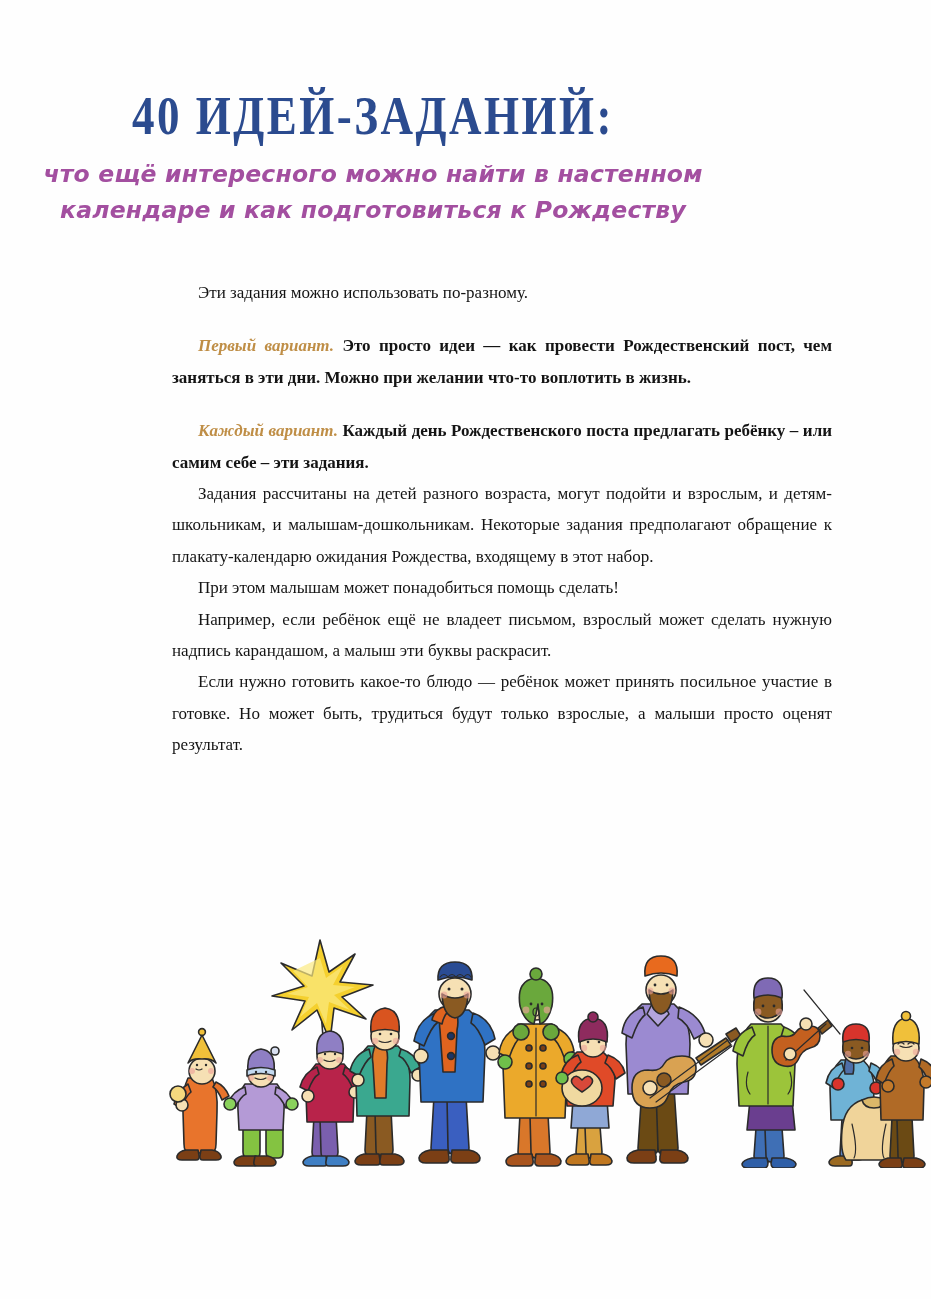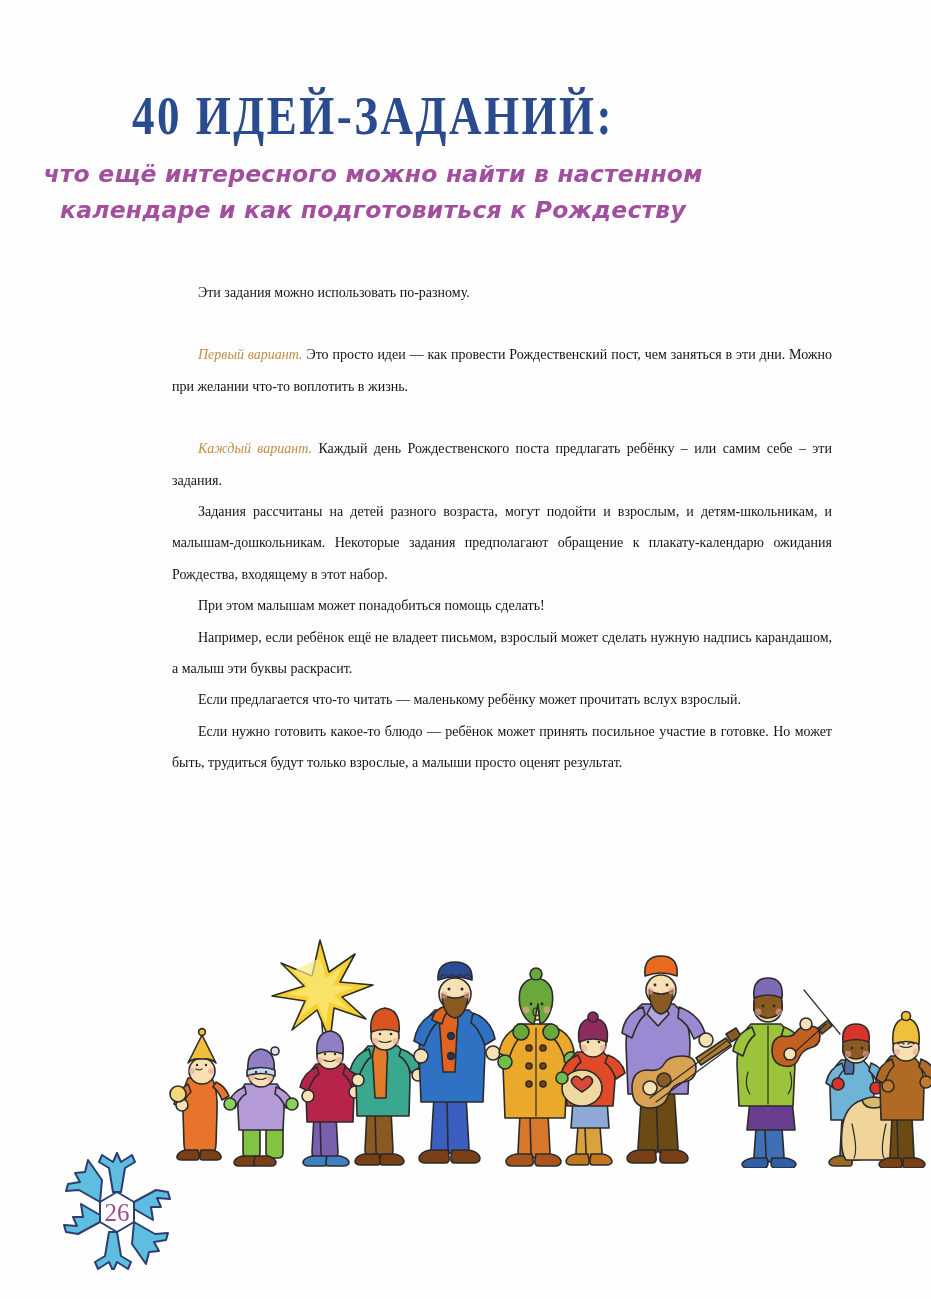--- a/index.html
+++ b/index.html
@@ -59,32 +59,32 @@
   }
   .subtitle .line { display: block; }
 
   
   .body-text {
     position: absolute;
     left: 172px;
     top: 277px;
     width: 660px;
     font-family: "Liberation Serif", serif;
-    font-size: 14px;
+    font-size: 17px;
     line-height: 31.4px;
     color: #141414;
     text-align: justify;
     text-justify: inter-word;
   }
 
   .body-text p {
     margin: 0;
     text-indent: 26px;
   }
-  .body-text p.gap-before { margin-top: 31px; }
+  .body-text p.gap-before { margin-top: 22px; font-weight: bold; }
   .body-text p.tight { margin-top: 0; }
 
   .lead-in {
     font-style: italic;
     color: #bf8e46;
     font-family: "Liberation Serif", serif;
   }
 
   
   .illustration {
@@ -144,23 +144,20 @@
     </p>
 
     <p class="tight">
       <span>При этом малышам может понадобиться помощь сделать!</span>
     </p>
 
     <p class="tight">
       <span>Например, если ребёнок ещё не владеет письмом, взрослый может сделать нужную надпись карандашом, а малыш эти буквы раскрасит.</span>
     </p>
 
-    <p class="tight">
-      <span>Если предлагается что-то читать — маленькому ребёнку может прочитать вслух взрослый.</span>
-    </p>
 
     <p class="tight">
       <span>Если нужно готовить какое-то блюдо — ребёнок может принять посильное участие в готовке. Но может быть, трудиться будут только взрослые, а малыши просто оценят результат.</span>
     </p>
 
   </section>
 
   <figure class="illustration">
     <svg viewBox="0 0 800 240" xmlns="http://www.w3.org/2000/svg">
       <defs>
@@ -424,30 +421,14 @@
         <path class="ol" fill="#7b3f15" d="M766 230 q8 2 9 6 q0 4 -6 4 h-13 q-4 0 -3 -5 l1 -5 z"></path>
         <path class="olt" d="M750 118 q6 3 12 0"></path>
         <path class="olt" d="M748 116 q3 -3 6 0 M758 116 q3 -3 6 0"></path>
         <circle fill="#eda39a" cx="747" cy="124" r="3.2" opacity="0.6"></circle>
         <circle fill="#eda39a" cx="766" cy="124" r="3.2" opacity="0.6"></circle>
       </g>
 
     </svg>
   </figure>
 
-  <div class="page-number-badge">
-    <svg viewBox="0 0 118 118" xmlns="http://www.w3.org/2000/svg">
-      <g stroke="#2c3e70" stroke-width="2" fill="#5fbde0" stroke-linejoin="round" stroke-linecap="round">
-
-        <path d="M59 40 l17 10 l0 20 l-17 10 l-17 -10 l0 -20 z" fill="#ffffff"></path>
-
-        <path d="M55 40 l-4 -24 l-10 -6 l3 -7 l11 7 l4 -9 l4 9 l11 -7 l3 7 l-10 6 l-4 24 z"></path>
-        <path d="M76 50 l22 -12 l12 2 l2 7 l-13 -1 l4 9 l-10 0 l2 13 l-19 -11 z"></path>
-        <path d="M76 70 l21 12 l13 -1 l-2 7 l-12 2 l5 9 l-10 1 l-3 12 l-14 -20 z"></path>
-        <path d="M59 80 l4 24 l10 6 l-3 7 l-11 -7 l-4 9 l-4 -9 l-11 7 l-3 -7 l10 -6 l4 -24 z"></path>
-        <path d="M42 70 l-22 12 l-12 -2 l-2 -7 l13 1 l-4 -9 l10 0 l-2 -13 l19 11 z"></path>
-        <path d="M42 50 l-21 -12 l-13 1 l2 -7 l12 -2 l-5 -9 l10 -1 l3 -12 l14 20 z"></path>
-      </g>
-      <text class="page-num-text" x="59" y="69" text-anchor="middle">26</text>
-    </svg>
-  </div>
 
 </div>
 
 </body></html>

